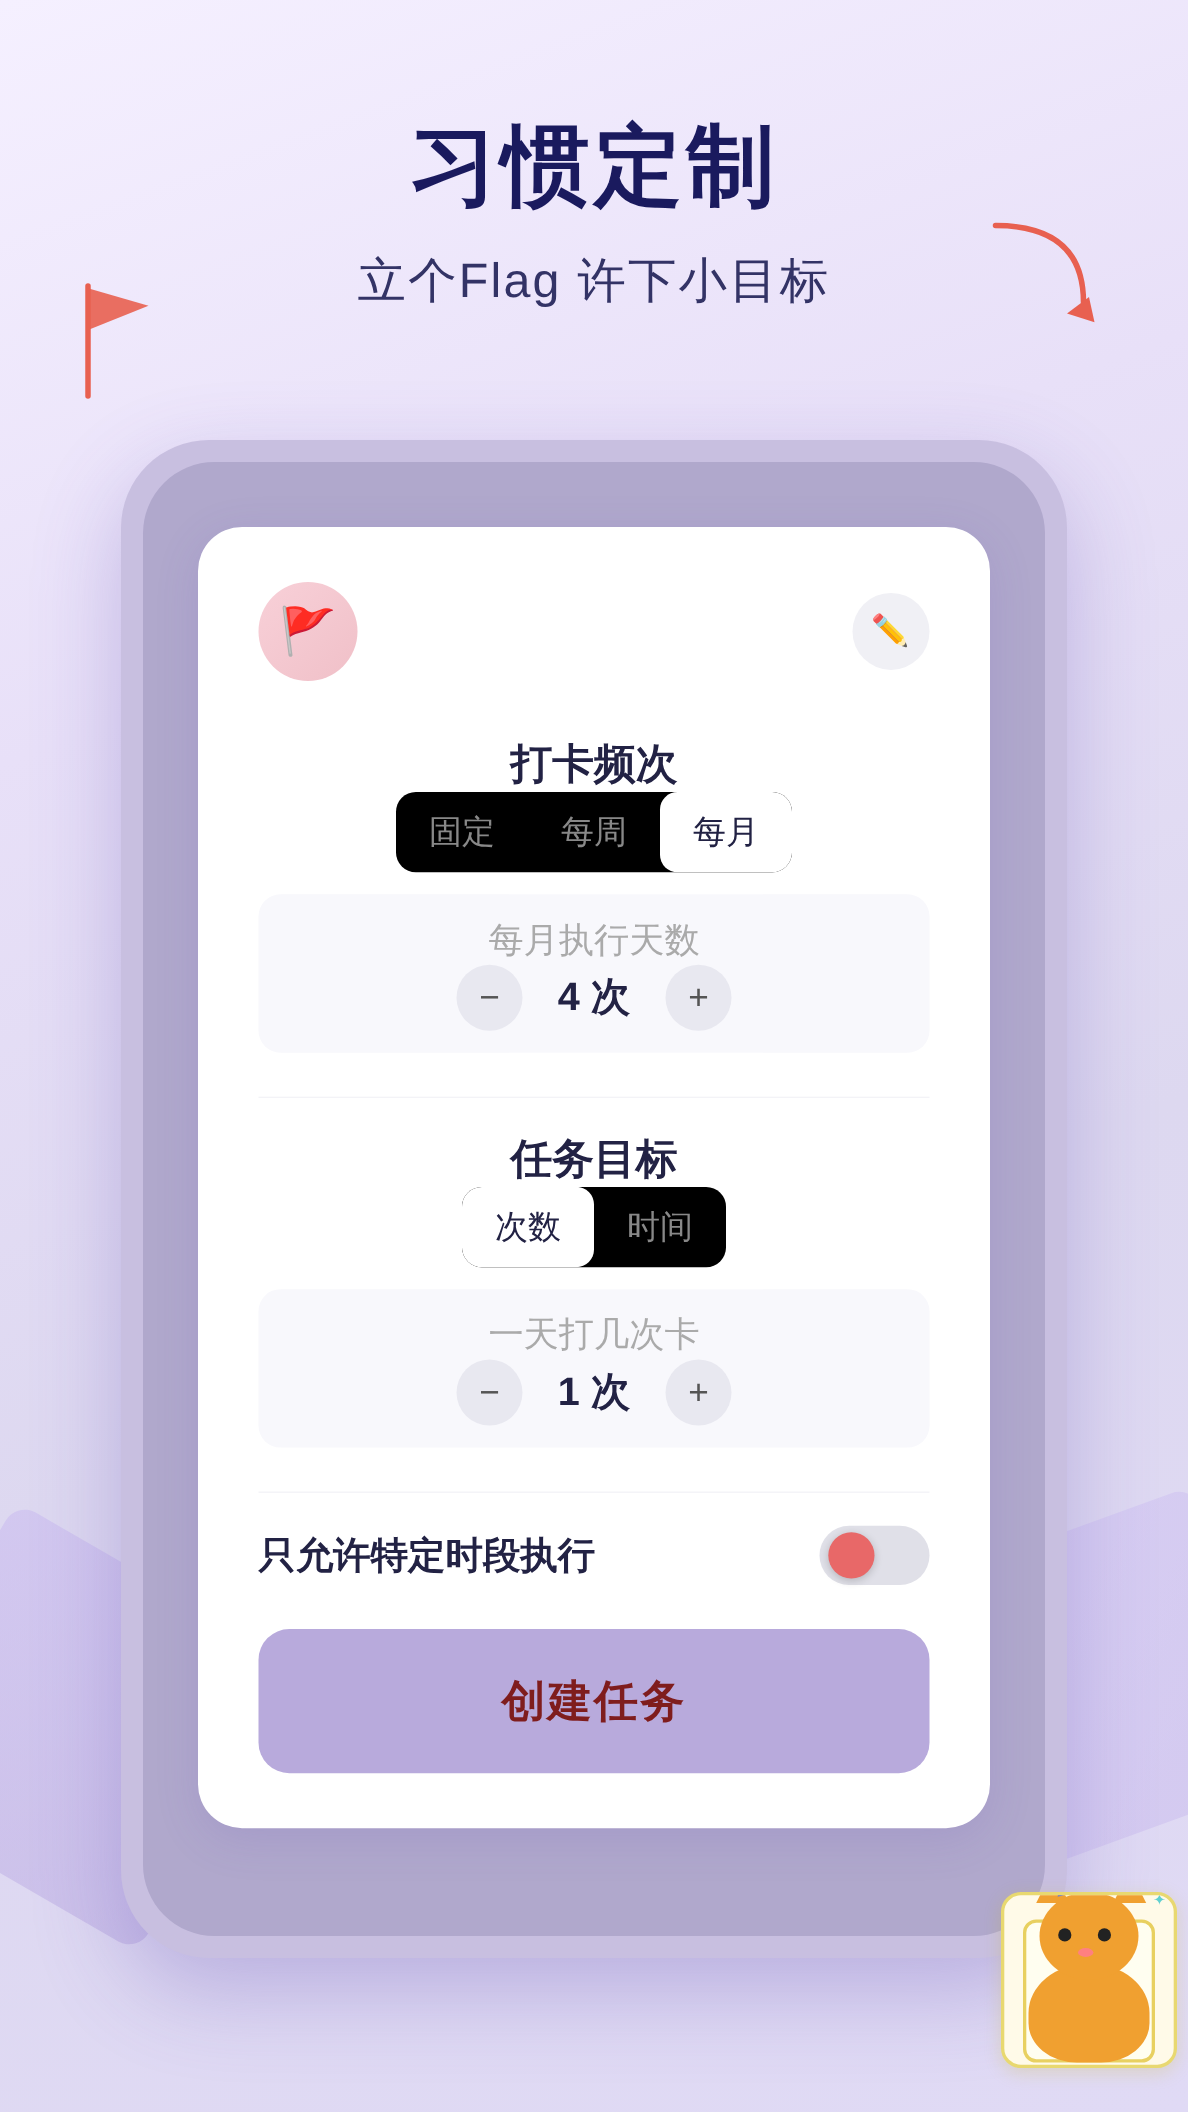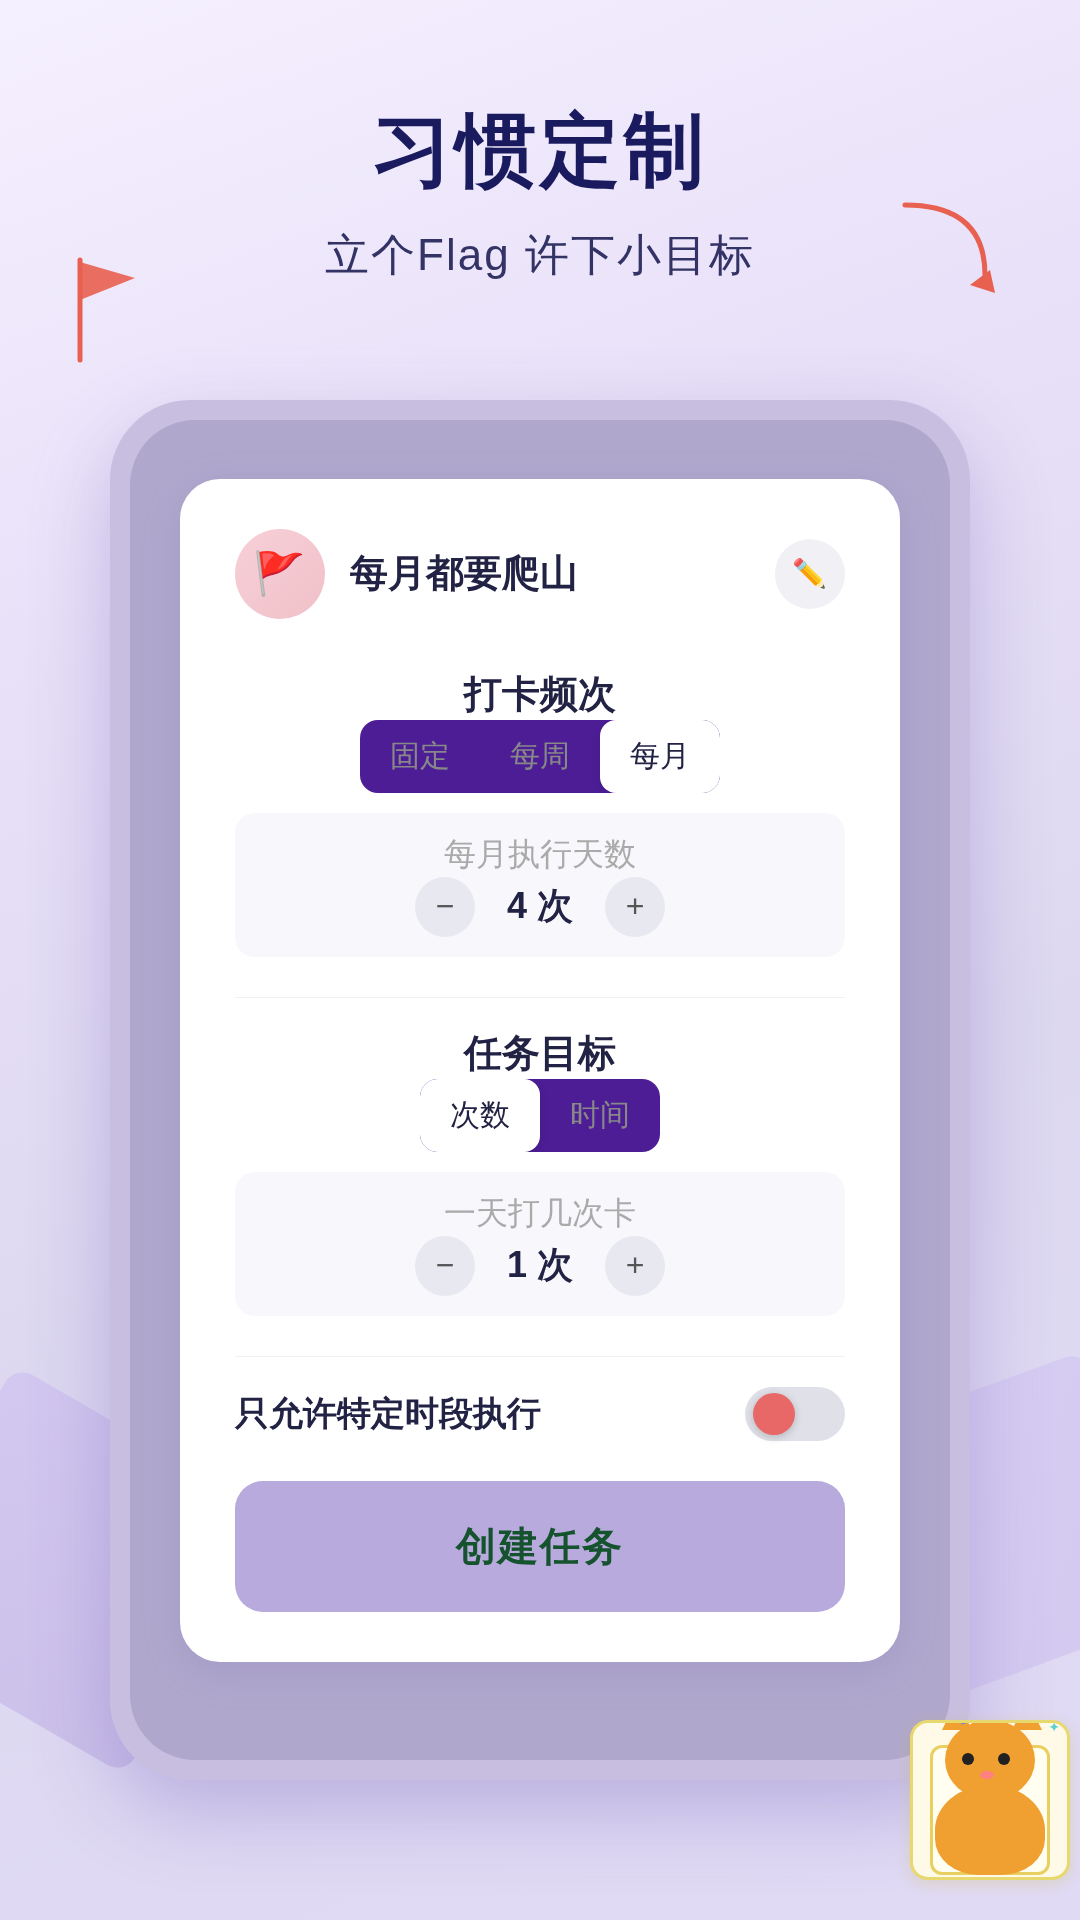--- a/index.html
+++ b/index.html
@@ -161,21 +161,21 @@
 
     .section-label {
       font-size: 38px;
       font-weight: 700;
       color: #222244;
     }
 
     .btn-group {
       display: flex;
       gap: 0;
-      background: #4c1d95;
+      background: #000000;
       border-radius: 18px;
       overflow: hidden;
     }
 
     .btn-option {
       padding: 16px 30px;
       font-size: 30px;
       color: #888;
       cursor: pointer;
       background: transparent;
@@ -280,21 +280,21 @@
 
     
     .create-btn {
       width: 100%;
       padding: 38px;
       background: #b8aadc;
       border-radius: 28px;
       text-align: center;
       font-size: 40px;
       font-weight: 600;
-      color: #14532d;
+      color: #7f1d1d;
       cursor: pointer;
       border: none;
       font-family: inherit;
       letter-spacing: 2px;
     }
 
     
     .card-frame-deco {
       position: absolute;
       bottom: 40px;
@@ -356,21 +356,20 @@
   <div class="phone-inner">
 
     <div class="card">
 
       
       <div class="card-header">
         <div class="card-header-left">
           <div class="habit-icon">
             <span>🚩</span>
           </div>
-          <div class="habit-name">每月都要爬山</div>
         </div>
         <div class="edit-btn">
           <span class="edit-icon">✏️</span>
         </div>
       </div>
 
       
       <div class="section">
         <div class="section-row">
           <span class="section-label">打卡频次</span>

